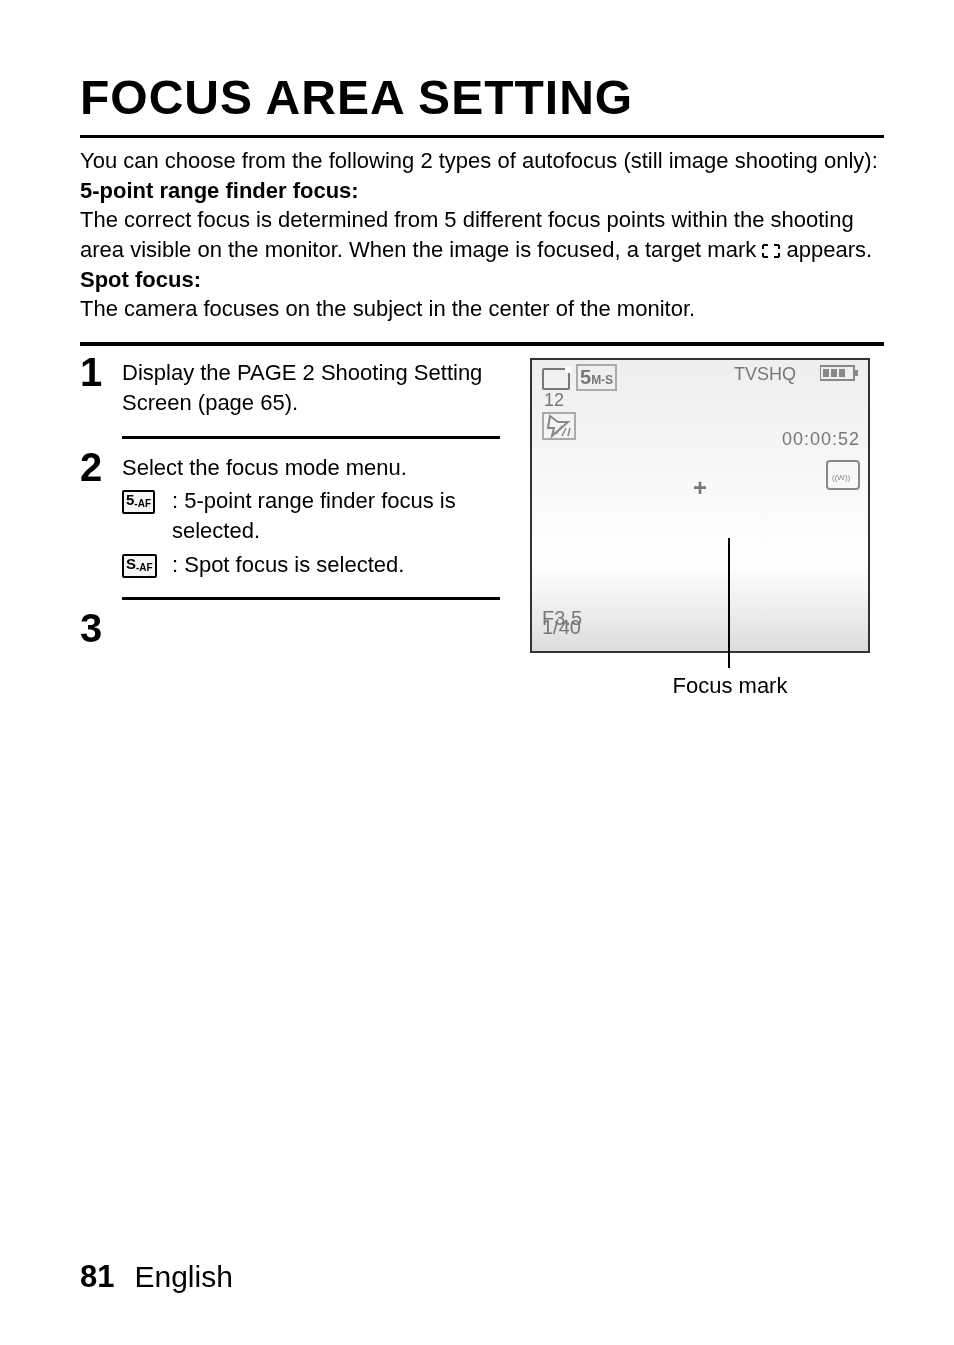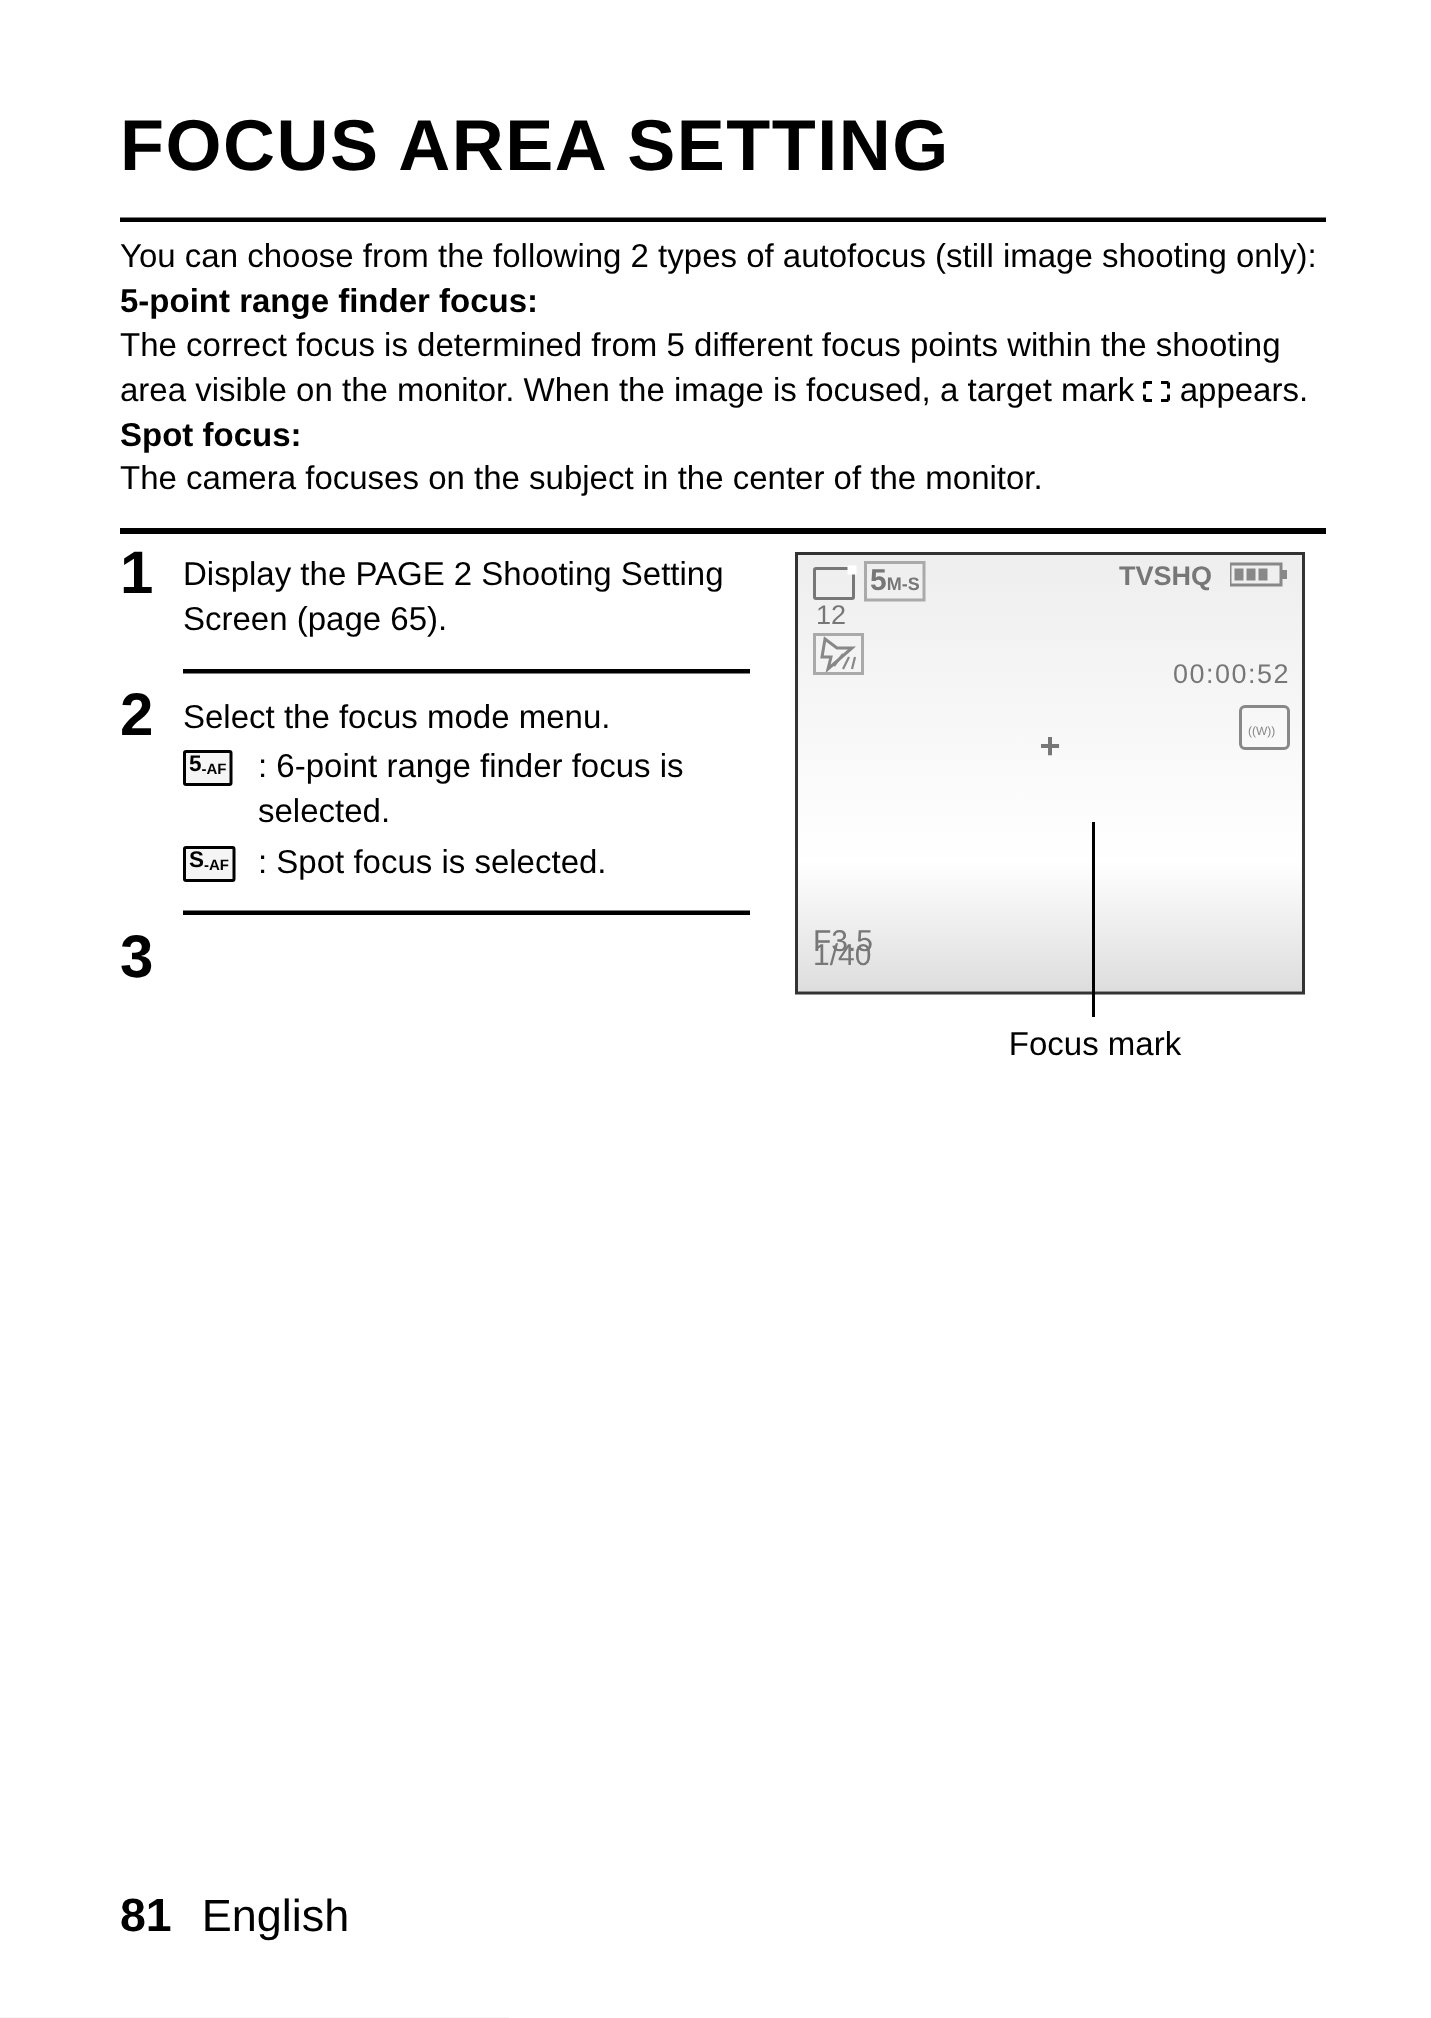--- a/index.html
+++ b/index.html
@@ -16,21 +16,21 @@
     box-sizing: border-box;
     padding: 70px 70px 50px 80px;
     position: relative;
     color: #000;
   }
   .title {
     font-size: 48px;
     font-weight: 900;
     letter-spacing: 1px;
     border-bottom: 3px solid #000;
-    padding-bottom: 20px;
+    padding-bottom: 10px;
     margin-bottom: 8px;
   }
   .intro {
     font-size: 22px;
     line-height: 1.35;
     margin-top: 6px;
   }
   .intro .bold {
     font-weight: 700;
   }
@@ -138,21 +138,21 @@
     font-family: "Arial Narrow", Arial, sans-serif;
   }
   .lcd .lcd-el { position: absolute; color: #777; }
   .lcd-card { left: 10px; top: 8px; width: 24px; height: 18px; border: 2px solid #777; border-radius: 2px; }
   .lcd-card::before { content:""; position:absolute; right:-3px; top:-3px; width:6px; height:6px; background:#fff; }
   .lcd-size { left: 44px; top: 4px; font-size: 20px; font-weight: 700; color:#888; border:2px solid #aaa; padding:0 2px; }
   .lcd-sizesub { font-size: 12px; }
   .lcd-12 { left: 12px; top: 30px; font-size: 18px; }
   .lcd-flash { left: 10px; top: 52px; width:30px; height:24px; border:2px solid #aaa; }
   .lcd-flash svg { width:100%; height:100%; }
-  .lcd-tvshq { right: 60px; top: 4px; font-size: 18px; font-weight:700; color:#888; }
+  .lcd-tvshq { right: 72px; top: 4px; font-size: 18px; font-weight:400; color:#888; }
   .lcd-bars { right: 8px; top: 4px; width: 40px; }
   .lcd-time { right: 8px; top: 28px; font-size: 18px; letter-spacing: 1px; margin-top: 41px; }
   .lcd-zoomicon { right: 8px; top: 100px; width: 30px; height: 26px; border:2px solid #888; border-radius:4px; }
   .lcd-aperture { left: 10px; bottom: 21px; font-size: 20px; }
   .lcd-shutter { left: 10px; bottom: 12px; font-size: 20px; }
   .lcd-plus { left: 50%; top: 44%; transform: translate(-50%,-50%); font-size: 24px; color:#333; font-weight: 900; }
   .figure-label {
     font-size: 22px;
     margin-top: -70px;
     text-align: center;
@@ -220,21 +220,21 @@
             </div>
           <div class="step-body">
             <div class="step-head">Select the focus mode menu.</div>
             <div class="option-line">
               <div class="option-icon">
                 <span class="mode-box">
                     <span>5</span>
                     <span class="mode-sub">-AF</span>
                   </span>
               </div>
-              <div class="option-text">: 6-point range finder focus is selected.</div>
+              <div class="option-text">: 5-point range finder focus is selected.</div>
             </div>
             <div class="option-line">
               <div class="option-icon">
                 <span class="mode-box">
                     <span>S</span>
                     <span class="mode-sub">-AF</span>
                   </span>
               </div>
               <div class="option-text">: Spot focus is selected.</div>
             </div>

